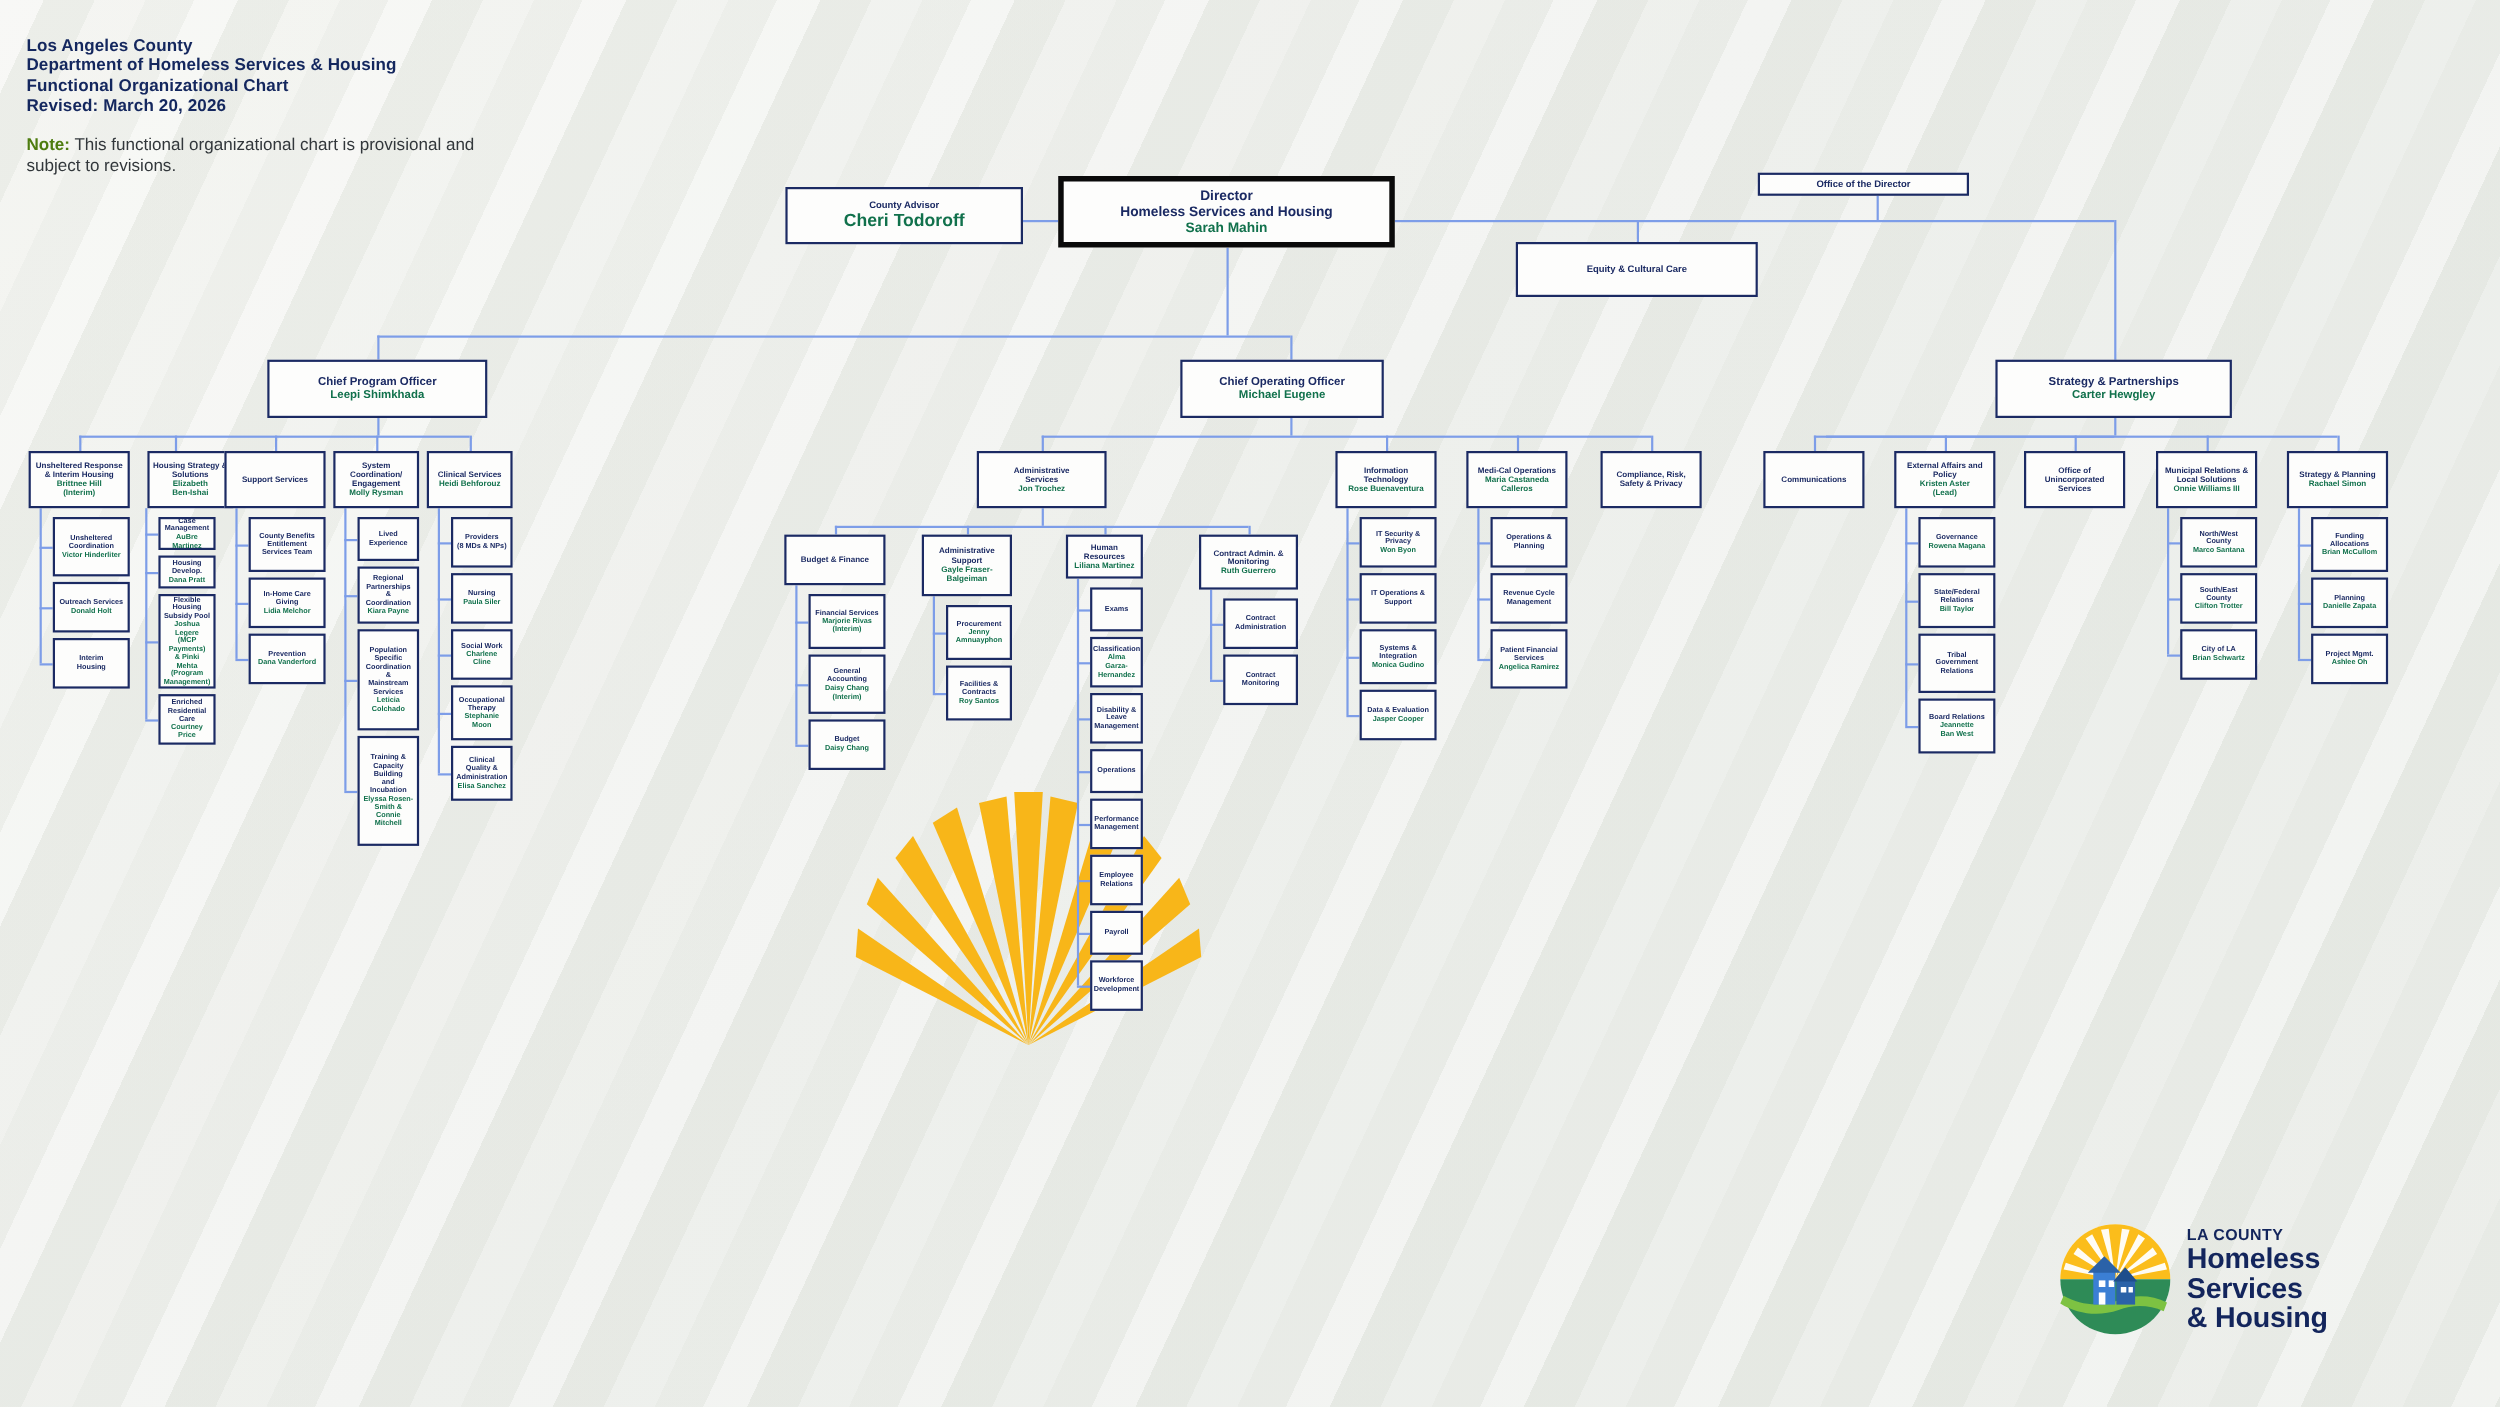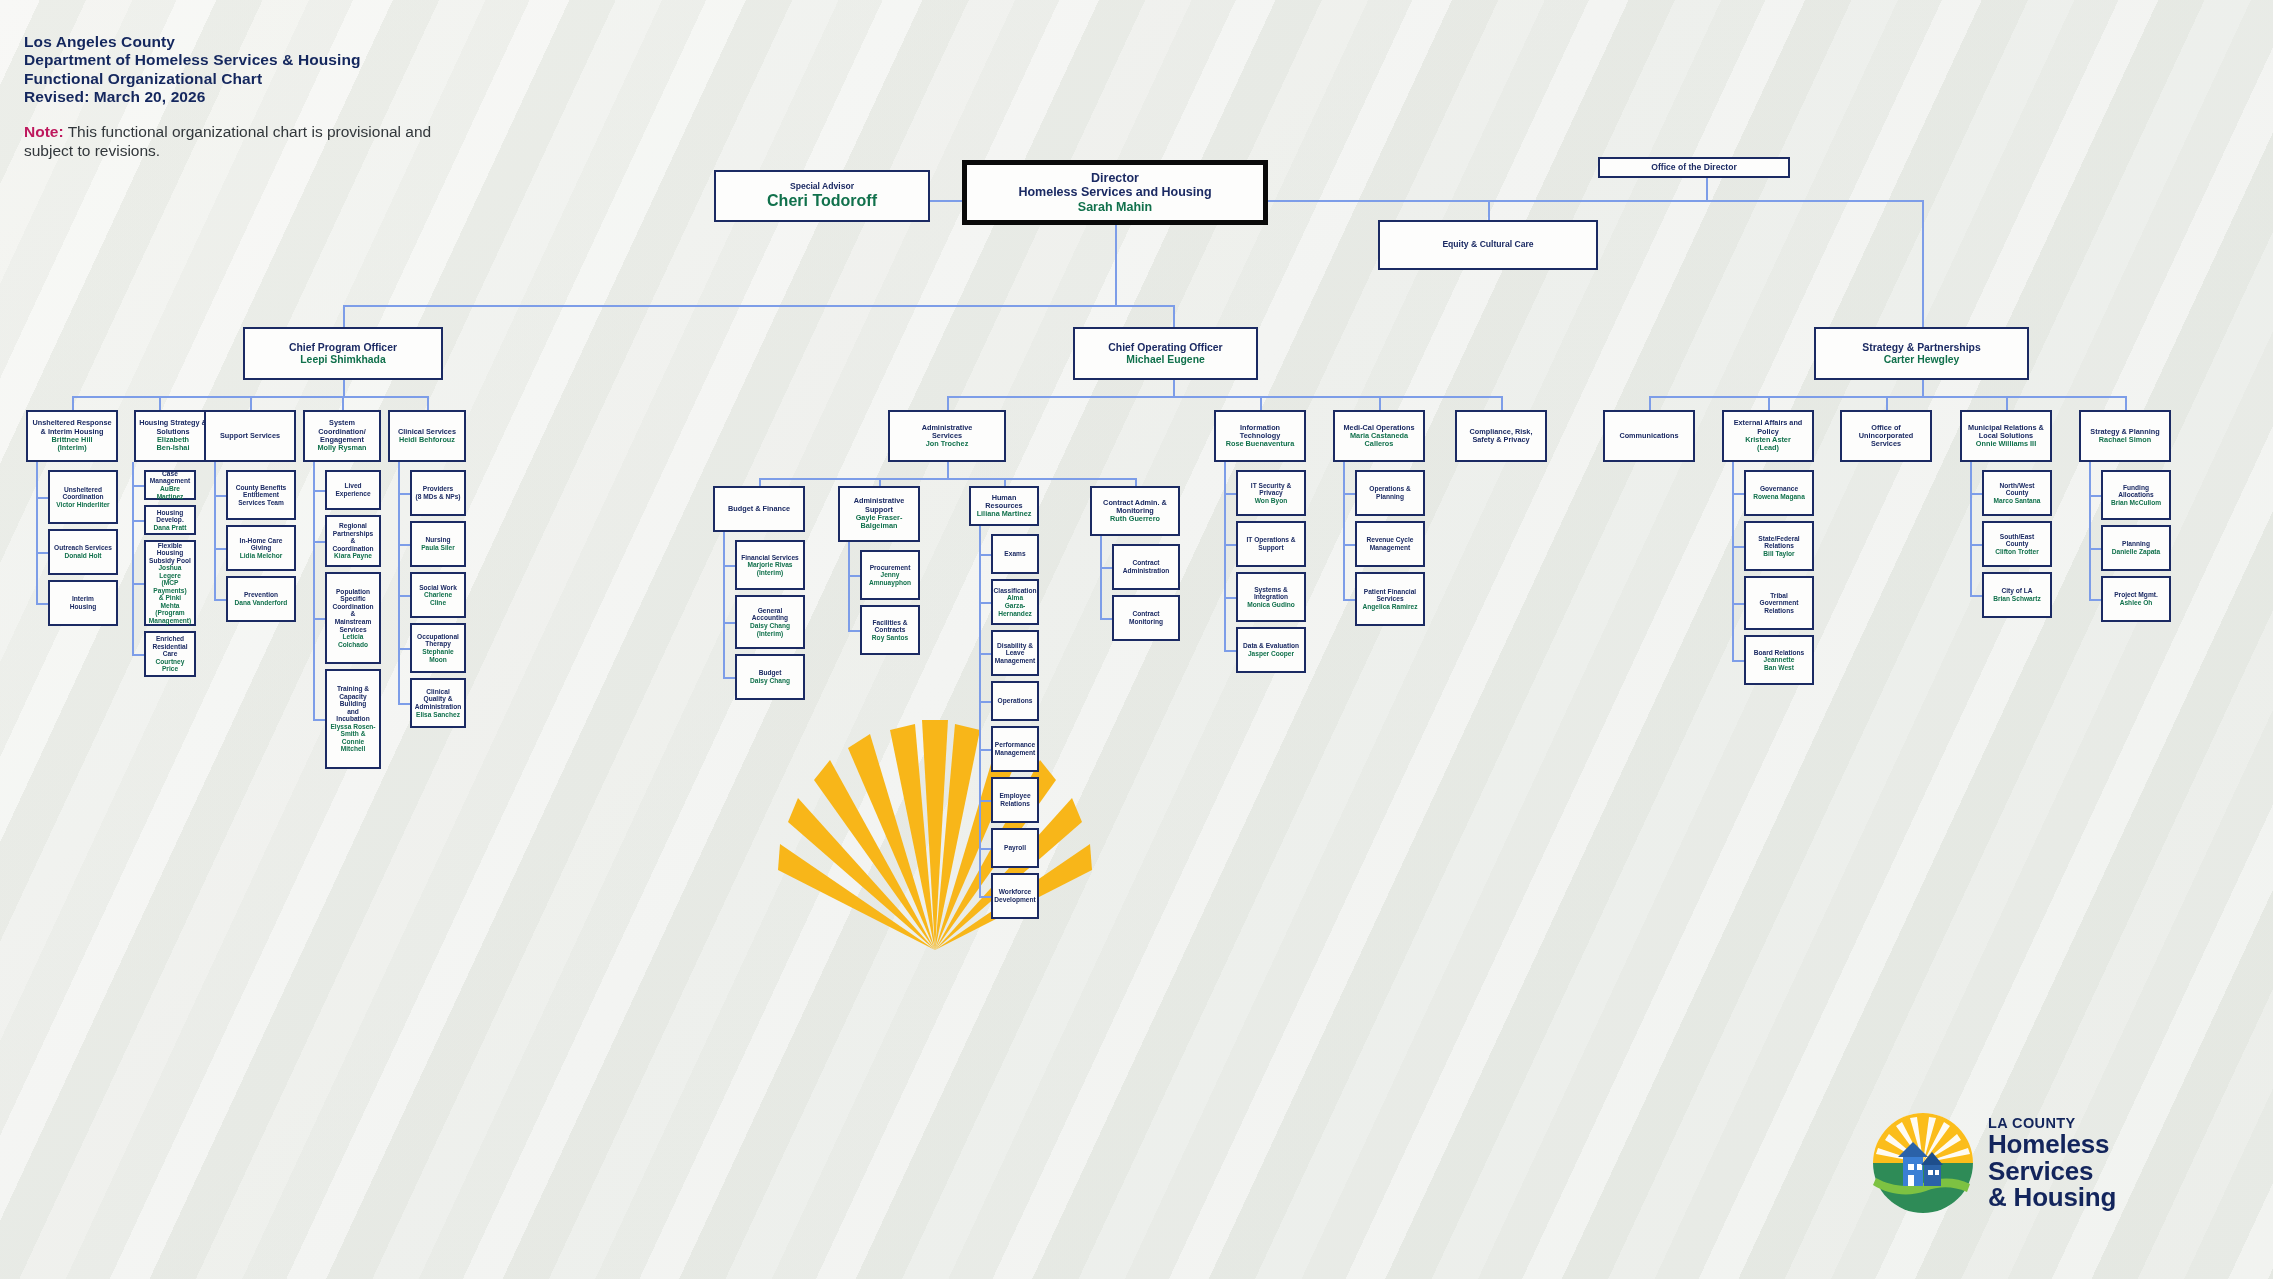--- a/index.html
+++ b/index.html
@@ -31,21 +31,21 @@
   
   #title-block { position: absolute; left: 24px; top: 33px; }
   .title-line {
     font-size: 15.5px; font-weight: bold; color: #14275e;
     line-height: 1.19; white-space: nowrap; letter-spacing: .1px;
   }
   #note-block {
     position: absolute; left: 24px; top: 122px; width: 460px;
     font-size: 15.5px; color: #32373b; line-height: 1.24;
   }
-  #note-block b { color: #be185d; }
+  #note-block b { color: #4d7c0f; }
 
   
   .ln { position: absolute; background: #7d9de8; z-index: 1; }
   .lnh { height: 2px; }
   .lnv { width: 2px; }
 
   
   .box {
     position: absolute; z-index: 3;
     background: #fdfdfc;
@@ -242,21 +242,21 @@
       <div class="ln lnv" style="left: 2125px; top: 396px; height: 14px;"></div>
       <div class="ln lnh" style="left: 1660px; top: 396px; width: 262px;"></div>
     </div>
   <div id="nodes">
       <div class="box  root" style="left: 962px; top: 160px; width: 306px; height: 65px;">
         <div class="t">Director</div>
         <div class="t">Homeless Services and Housing</div>
         <div class="n">Sarah Mahin</div>
       </div>
       <div class="box thin" style="left: 714px; top: 170px; width: 216px; height: 52px;">
-        <div class="t">Special Advisor</div>
+        <div class="t">County Advisor</div>
         <div class="n">Cheri Todoroff</div>
       </div>
       <div class="box thin" style="left: 1598px; top: 157px; width: 192px; height: 21px;">
         <div class="t">Office of the Director</div>
       </div>
       <div class="box thin" style="left: 1378px; top: 220px; width: 220px; height: 50px;">
         <div class="t">Equity &amp; Cultural Care</div>
       </div>
       <div class="box lvl1" style="left: 243px; top: 327px; width: 200px; height: 53px;">
         <div class="t">Chief Program Officer</div>

